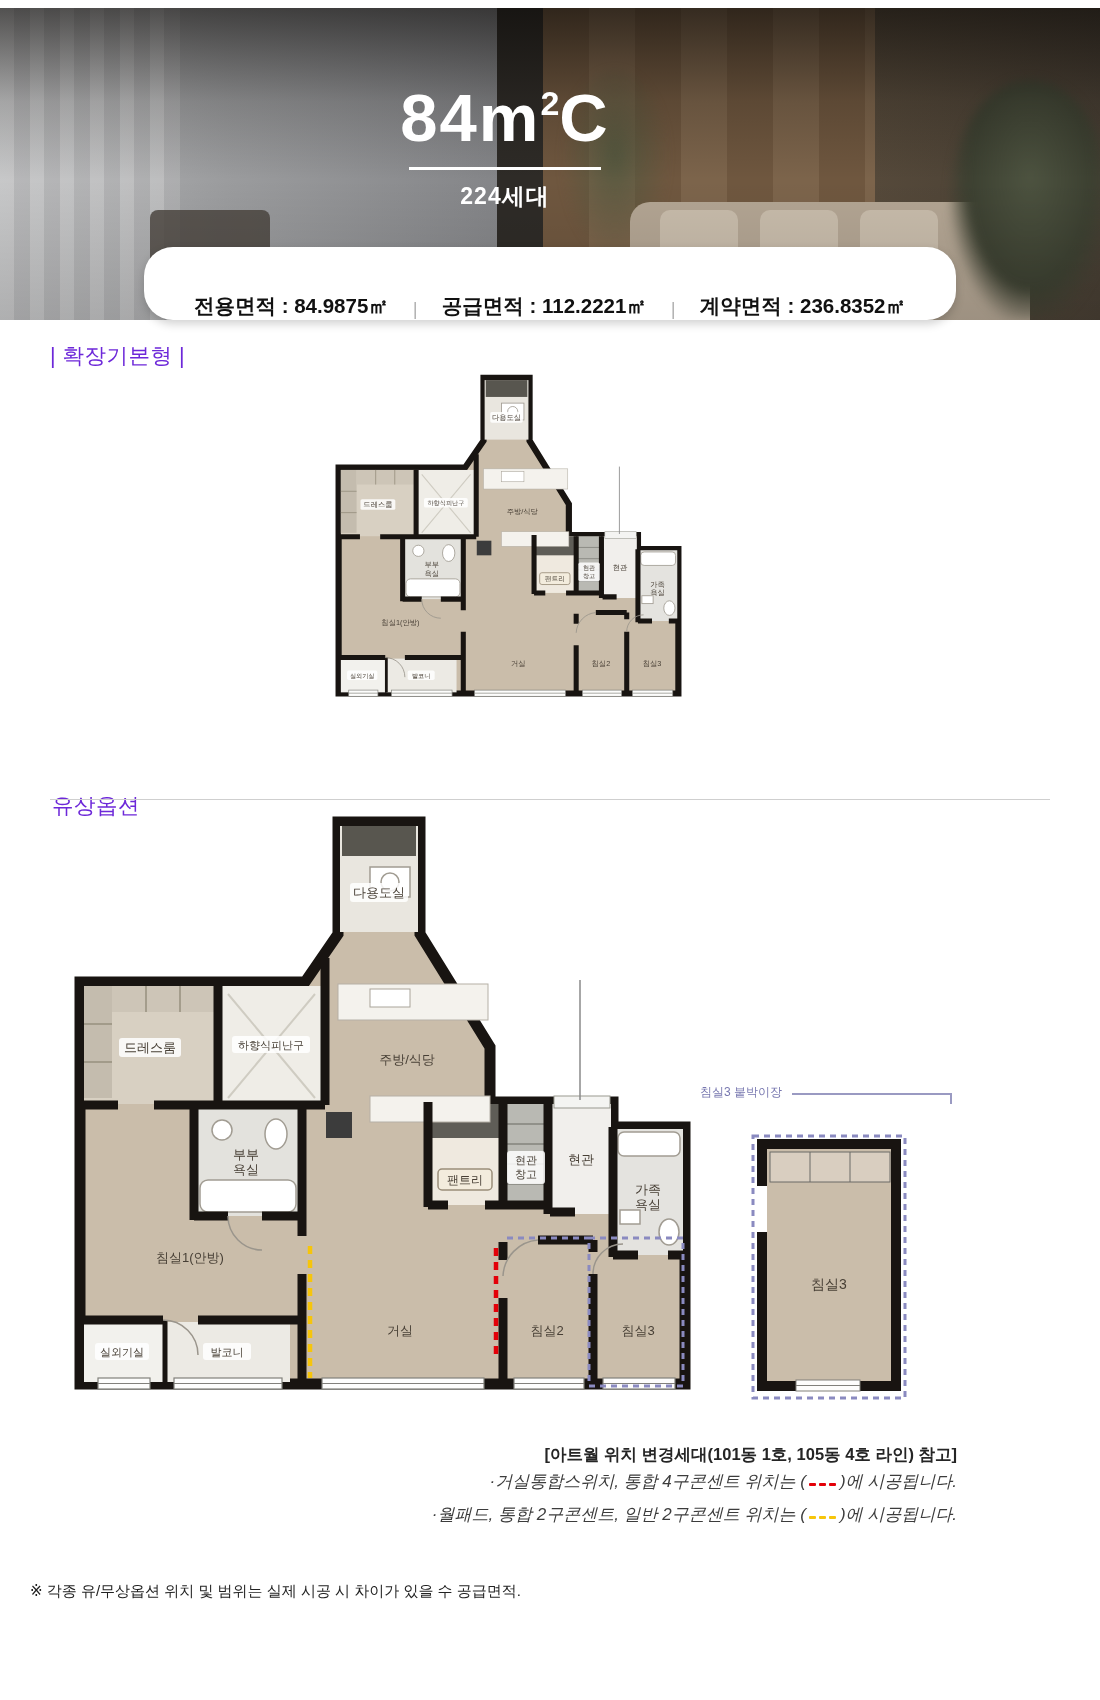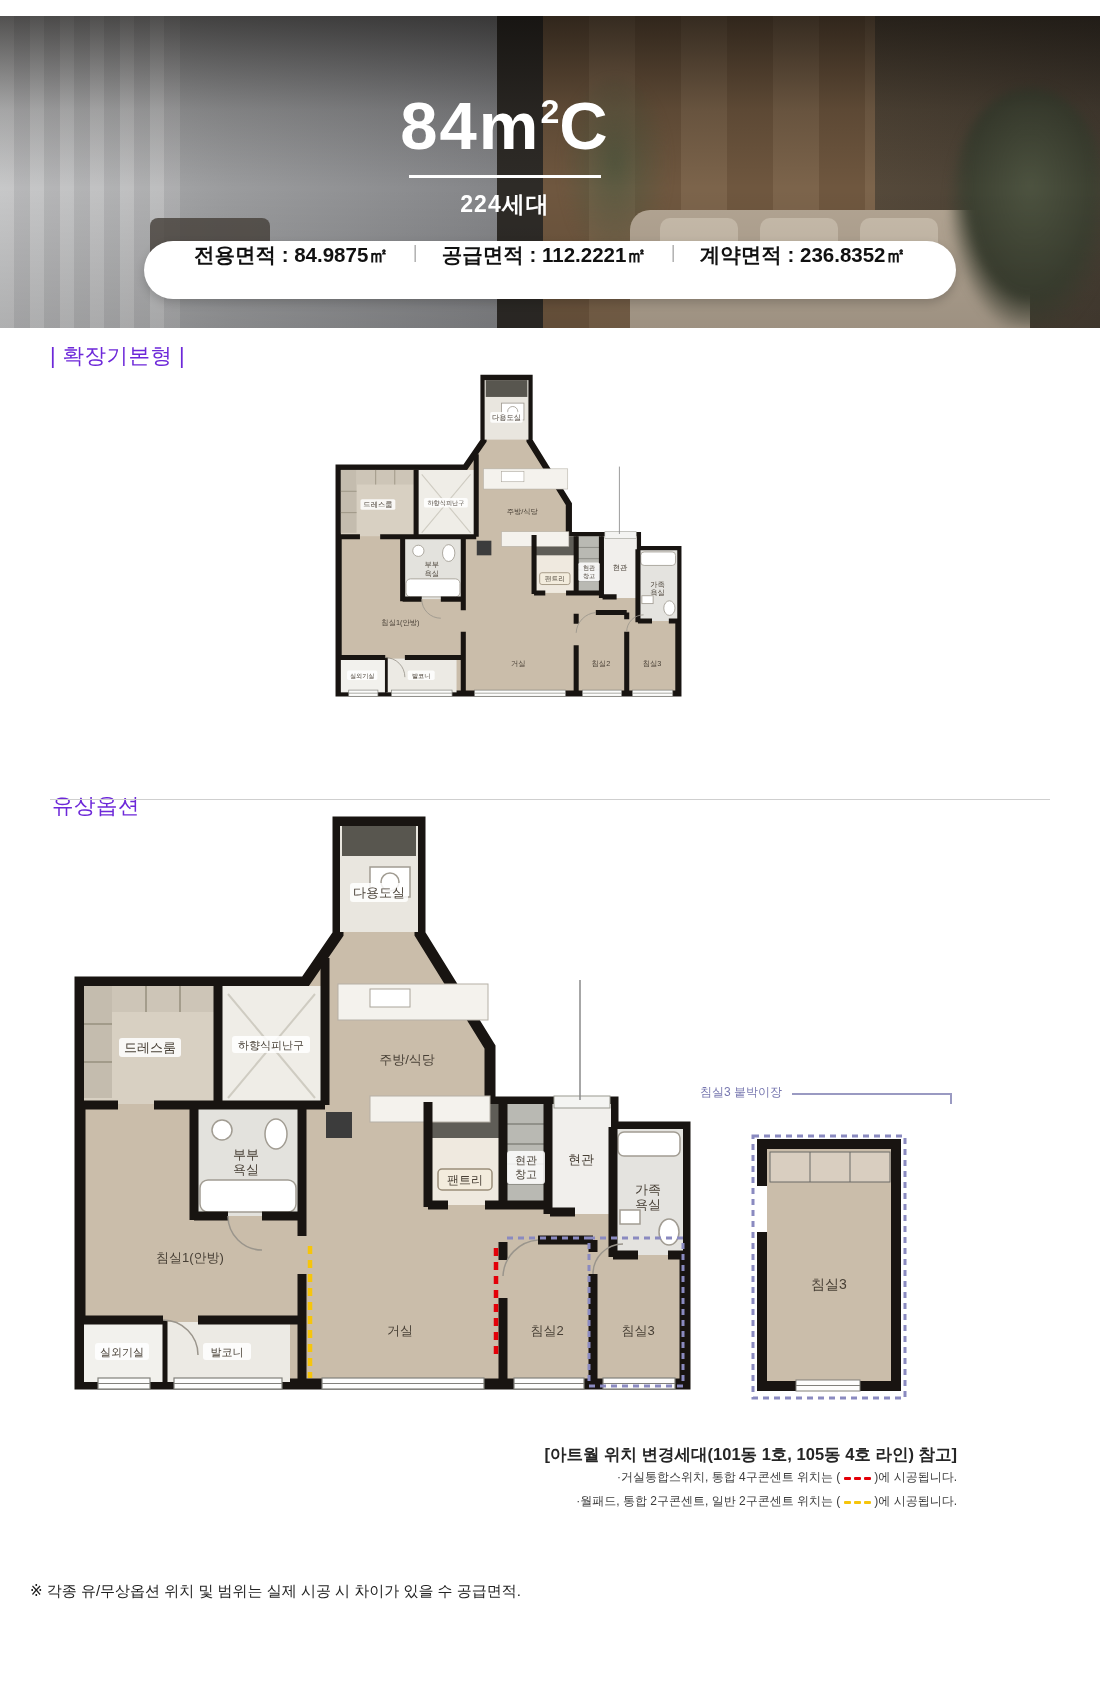--- a/index.html
+++ b/index.html
@@ -1,20 +1,20 @@
 <!DOCTYPE html>
 <html><head>
 <meta charset="utf-8">
 <style>
   html,body{margin:0;padding:0;}
   body{width:1100px;height:1700px;position:relative;background:#ffffff;
        font-family:"Liberation Sans","DejaVu Sans",sans-serif;overflow:hidden;}
 
   
-  .hero{position:absolute;left:0;top:16px;width:1100px;height:312px;overflow:hidden;
+  .hero{position:absolute;left:0;top:8px;width:1100px;height:312px;overflow:hidden;
         background:linear-gradient(90deg,#8f9092 0%,#86878a 42%,#6e5a45 55%,#77624a 78%,#57503f 100%);}
   .h-window{position:absolute;left:0;top:0;width:500px;height:312px;
         background:linear-gradient(90deg,#b6b7b9 0%,#9b9c9e 45%,#848588 100%);}
   .h-curtain{position:absolute;left:0;top:0;width:180px;height:312px;opacity:.5;
         background:repeating-linear-gradient(90deg,#d8d8d8 0 14px,#b9b9ba 14px 30px);}
   .h-frame{position:absolute;left:497px;top:0;width:46px;height:312px;background:#2e2b27;}
   .h-wood{position:absolute;left:543px;top:0;width:335px;height:312px;
         background:repeating-linear-gradient(90deg,#6f573f 0 46px,#7c644b 46px 92px);}
   .h-right{position:absolute;right:0;top:0;width:225px;height:312px;
         background:linear-gradient(90deg,#55493a,#473e33);}
@@ -30,24 +30,24 @@
   .h-shade{position:absolute;left:0;top:0;width:100%;height:100%;
         background:linear-gradient(180deg,rgba(10,8,6,.62) 0%,rgba(10,8,6,.18) 30%,rgba(0,0,0,0) 55%,rgba(0,0,0,.12) 100%);}
   .hero-title{position:absolute;top:76px;left:0;width:100%;text-align:center;color:#fff;
         transform:translateX(-45px);}
   .ht-main{font-size:67px;font-weight:600;letter-spacing:2px;line-height:1;}
   .ht-sup{font-size:34px;font-weight:600;vertical-align:26px;}
   .ht-divider{width:192px;height:2.5px;background:#fff;margin:16px auto 11px auto;}
   .ht-units{font-size:23px;font-weight:700;letter-spacing:1px;}
 
   
-  .area-pill{position:absolute;top:241px;left:50%;transform:translateX(-50%);
-        width:812px;height:58px;background:#fff;border-radius:29px;
+  .area-pill{position:absolute;top:247px;left:50%;transform:translateX(-50%);
+        width:812px;height:73px;background:#fff;border-radius:29px;
         box-shadow:0 4px 10px rgba(0,0,0,.18);
-        display:flex;align-items:flex-start;justify-content:center;
+        display:flex;align-items:flex-end;justify-content:center;
         font-size:20.5px;font-weight:700;color:#111;white-space:nowrap;}
   .pill-div{color:#b3b3b3;font-weight:300;margin:0 24px;font-size:19px;}
 
   
   .sec-title{position:absolute;font-size:21.5px;font-weight:400;color:#6d28d9;letter-spacing:.5px;}
   #sec1{left:50px;top:341px;}
   #sec2{left:52px;top:761px;margin-top:30px;}
   .sec2-line{position:absolute;left:50px;top:799px;width:1000px;height:1px;background:#cfcfcf;}
 
   
@@ -57,21 +57,21 @@
   
   .side{position:absolute;left:700px;top:1084px;width:252px;}
   .side-head{display:flex;align-items:flex-start;color:#7878b0;font-size:12px;font-weight:500;white-space:nowrap;}
   .side-bracket{flex:1;height:9px;border-top:2px solid #9a9ac2;border-right:2px solid #9a9ac2;
         margin-left:10px;margin-top:9px;}
   .side-svg{margin-top:30px;display:block;}
 
   
   .notes{position:absolute;top:1444px;right:143px;text-align:right;color:#3c3c3c;}
   .notes-head{font-size:16.5px;font-weight:700;color:#252525;}
-  .notes-line{font-size:12px;line-height:1.78;}
+  .notes-line{font-size:17px;line-height:1.78;font-style:italic;}
   .dashes{display:inline-block;vertical-align:middle;margin:0 2px 3px 2px;}
   .dash{display:inline-block;width:7px;height:3.5px;border-radius:1px;margin:0 1.5px;}
 
   
   .footer-note{position:absolute;left:30px;top:1582px;font-size:15px;color:#222;}
 
   svg text{font-family:"Liberation Sans","DejaVu Sans",sans-serif;}
 </style>
 </head>
 <body>

